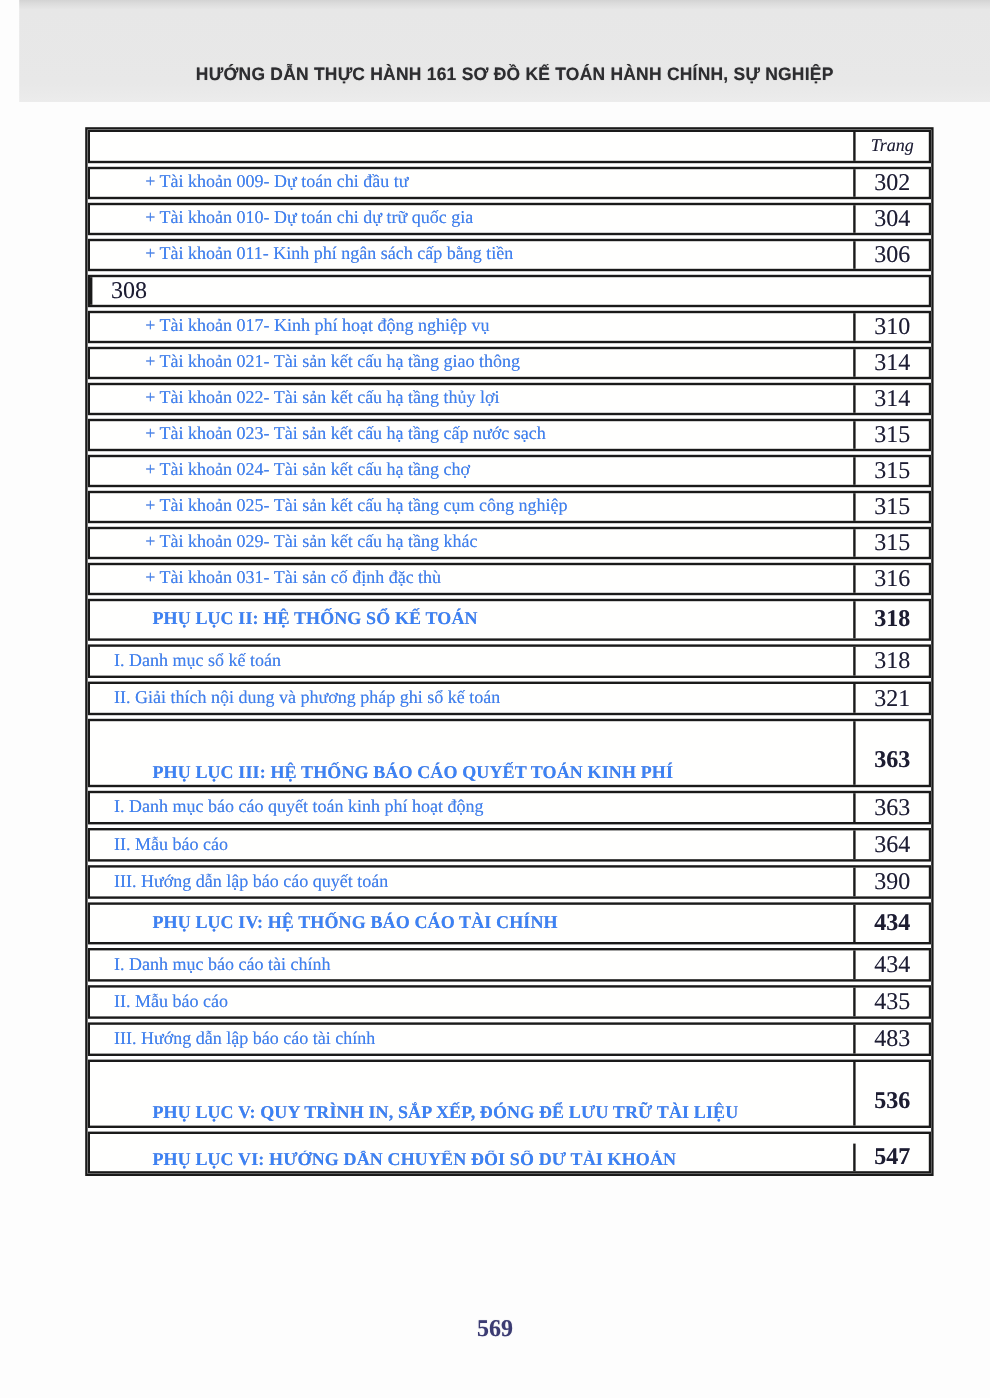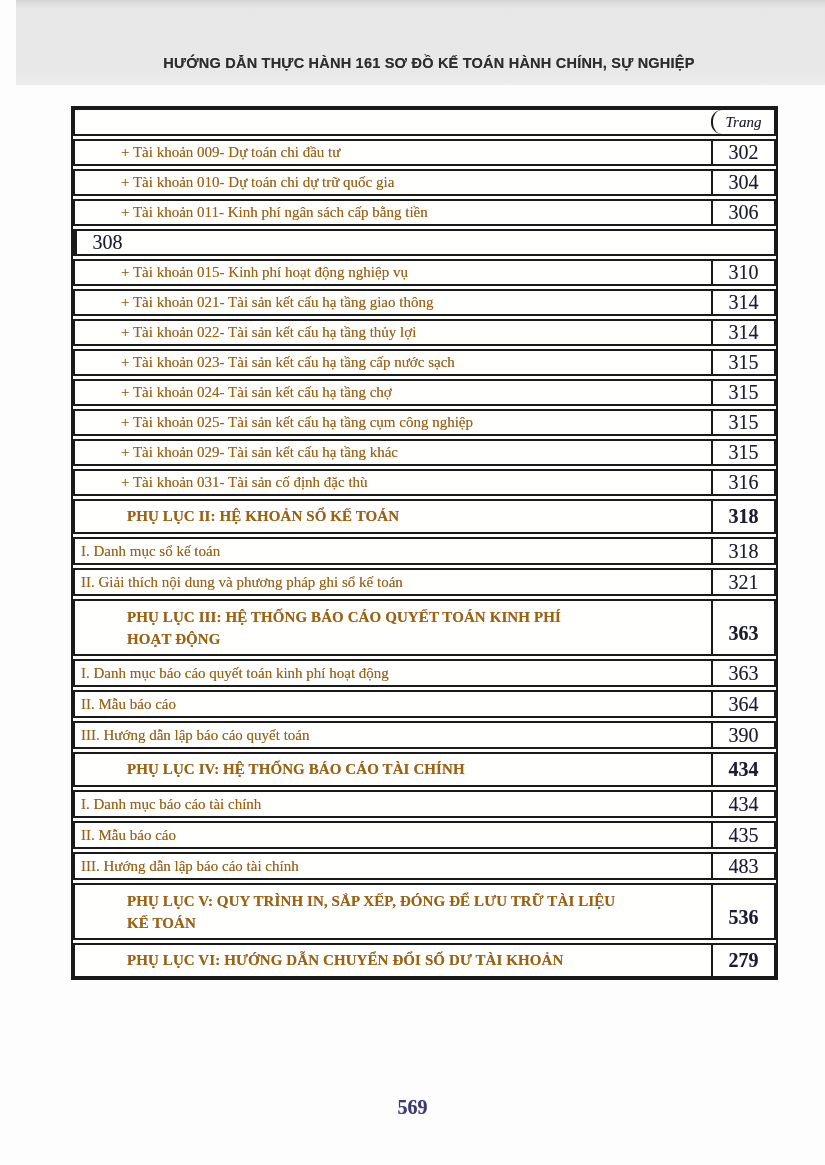--- a/index.html
+++ b/index.html
@@ -48,64 +48,65 @@
     background: #fff;
   }
   .toc-row {
     border: 2px solid var(--border, #1a1a1a);
     margin: 0 0 3px 0;
     box-sizing: border-box;
     display: flex;
     align-items: stretch;
     background: #fffffe;
   }
-  .toc-row:last-child { margin-bottom: 0; }
+  .toc-row:last-child { margin-bottom: 0; align-items: flex-end; }
   .cell-label {
     flex: 1;
     display: flex;
     align-items: center;
     font-size: 15px;
-    color: #a16207;
+    color: #3b82f6;
     text-shadow: 0 0 0.5px rgba(45,45,110,0.45);
     overflow: hidden;
   }
   .cell-page {
     width: 63px;
     border-left: 2px solid var(--border, #1a1a1a);
     box-sizing: border-box;
     display: flex;
     align-items: center;
     justify-content: center;
     font-size: 20px;
     color: #1d1d30;
     text-shadow: 0 0 0.5px rgba(45,45,110,0.45);
     flex: none;
   }
   
   .toc-row.colhead { height: 28px; }
-  .toc-row.colhead .cell-page { font-style: italic; font-size: 15px; border-radius: 11px; }
+  .toc-row.colhead .cell-page { font-style: italic; font-size: 15px; }
   .toc-row.item { height: 27px; }
   .toc-row.item .cell-label { padding-left: 46px; }
   .toc-row.sub { height: 28px; }
-  .toc-row.sub .cell-label { padding-left: 6px; }
+  .toc-row.sub .cell-label { padding-left: 20px; }
   .toc-row.section { height: 35px; }
   .toc-row.section .cell-label,
   .toc-row.section2 .cell-label {
     padding-left: 52px;
     font-weight: bold;
     font-size: 15px;
     letter-spacing: 0.1px;
   }
   .toc-row.section .cell-page,
   .toc-row.section2 .cell-page { font-weight: bold; }
   .toc-row.section2 { height: 57px; }
   .toc-row.section2 .cell-label {
     display: block;
     padding-top: 5px;
     padding-right: 4px;
+    margin-top: 27px;
   }
   .toc-row.section2 .line1 { line-height: 22px; }
   .toc-row.section2 .line2 { line-height: 22px; text-align: left; padding-right: 60px; }
   .toc-row.section2 .cell-page {
     align-items: flex-end;
     padding-bottom: 9px;
   }
   
   .footer-pageno {
     position: absolute;
@@ -142,21 +143,21 @@
         <div class="cell-page">304</div>
       </div>
       <div class="toc-row item">
         <div class="cell-label">+ Tài khoản 011- Kinh phí ngân sách cấp bằng tiền</div>
         <div class="cell-page">306</div>
       </div>
       <div class="toc-row item">
         <div class="cell-page">308</div>
       </div>
       <div class="toc-row item">
-        <div class="cell-label">+ Tài khoản 015- Kinh phí hoạt động nghiệp vụ</div>
+        <div class="cell-label">+ Tài khoản 017- Kinh phí hoạt động nghiệp vụ</div>
         <div class="cell-page">310</div>
       </div>
       <div class="toc-row item">
         <div class="cell-label">+ Tài khoản 021- Tài sản kết cấu hạ tầng giao thông</div>
         <div class="cell-page">314</div>
       </div>
       <div class="toc-row item">
         <div class="cell-label">+ Tài khoản 022- Tài sản kết cấu hạ tầng thủy lợi</div>
         <div class="cell-page">314</div>
       </div>
@@ -174,21 +175,21 @@
       </div>
       <div class="toc-row item">
         <div class="cell-label">+ Tài khoản 029- Tài sản kết cấu hạ tầng khác</div>
         <div class="cell-page">315</div>
       </div>
       <div class="toc-row item">
         <div class="cell-label">+ Tài khoản 031- Tài sản cố định đặc thù</div>
         <div class="cell-page">316</div>
       </div>
       <div class="toc-row section">
-        <div class="cell-label">PHỤ LỤC II: HỆ KHOẢN SỔ KẾ TOÁN</div>
+        <div class="cell-label">PHỤ LỤC II: HỆ THỐNG SỔ KẾ TOÁN</div>
         <div class="cell-page">318</div>
       </div>
       <div class="toc-row sub">
         <div class="cell-label">I. Danh mục sổ kế toán</div>
         <div class="cell-page">318</div>
       </div>
       <div class="toc-row sub">
         <div class="cell-label">II. Giải thích nội dung và phương pháp ghi sổ kế toán</div>
         <div class="cell-page">321</div>
       </div>
@@ -229,19 +230,19 @@
       </div>
       <div class="toc-row section2">
         <div class="cell-label">
           <div class="line1">PHỤ LỤC V: QUY TRÌNH IN, SẮP XẾP, ĐÓNG ĐỂ LƯU TRỮ TÀI LIỆU</div>
           <div class="line2">KẾ TOÁN</div>
         </div>
         <div class="cell-page">536</div>
       </div>
       <div class="toc-row section">
         <div class="cell-label">PHỤ LỤC VI: HƯỚNG DẪN CHUYỂN ĐỔI SỐ DƯ TÀI KHOẢN</div>
-        <div class="cell-page">279</div>
+        <div class="cell-page">547</div>
       </div>
     </div>
 
   <div class="footer-pageno">569</div>
 
 </div>
 
 </body></html>

